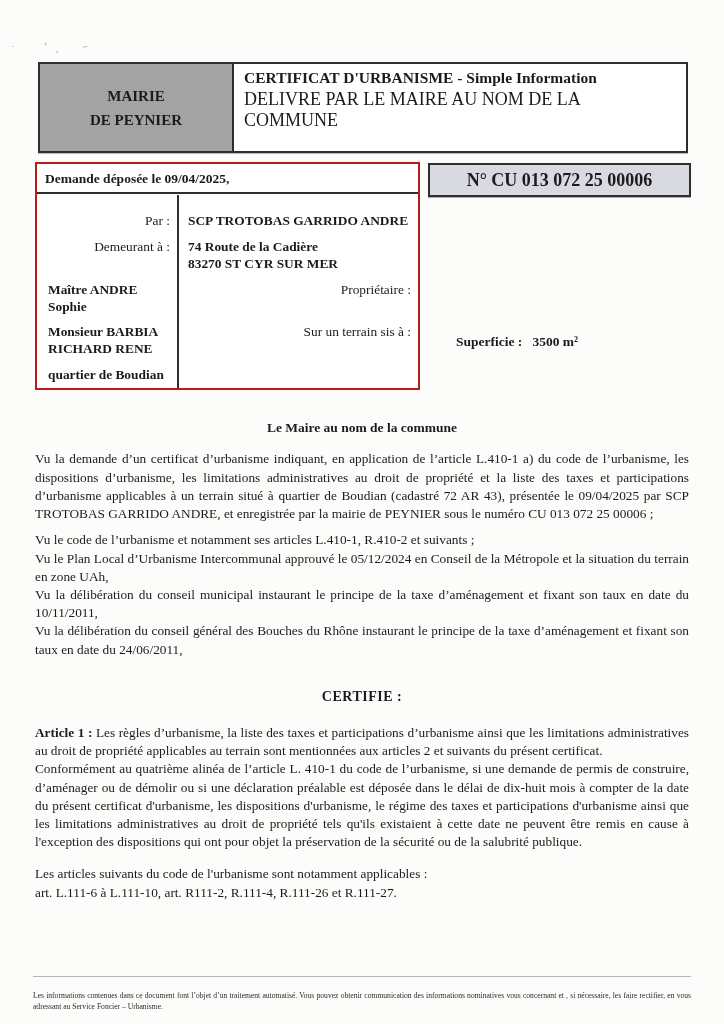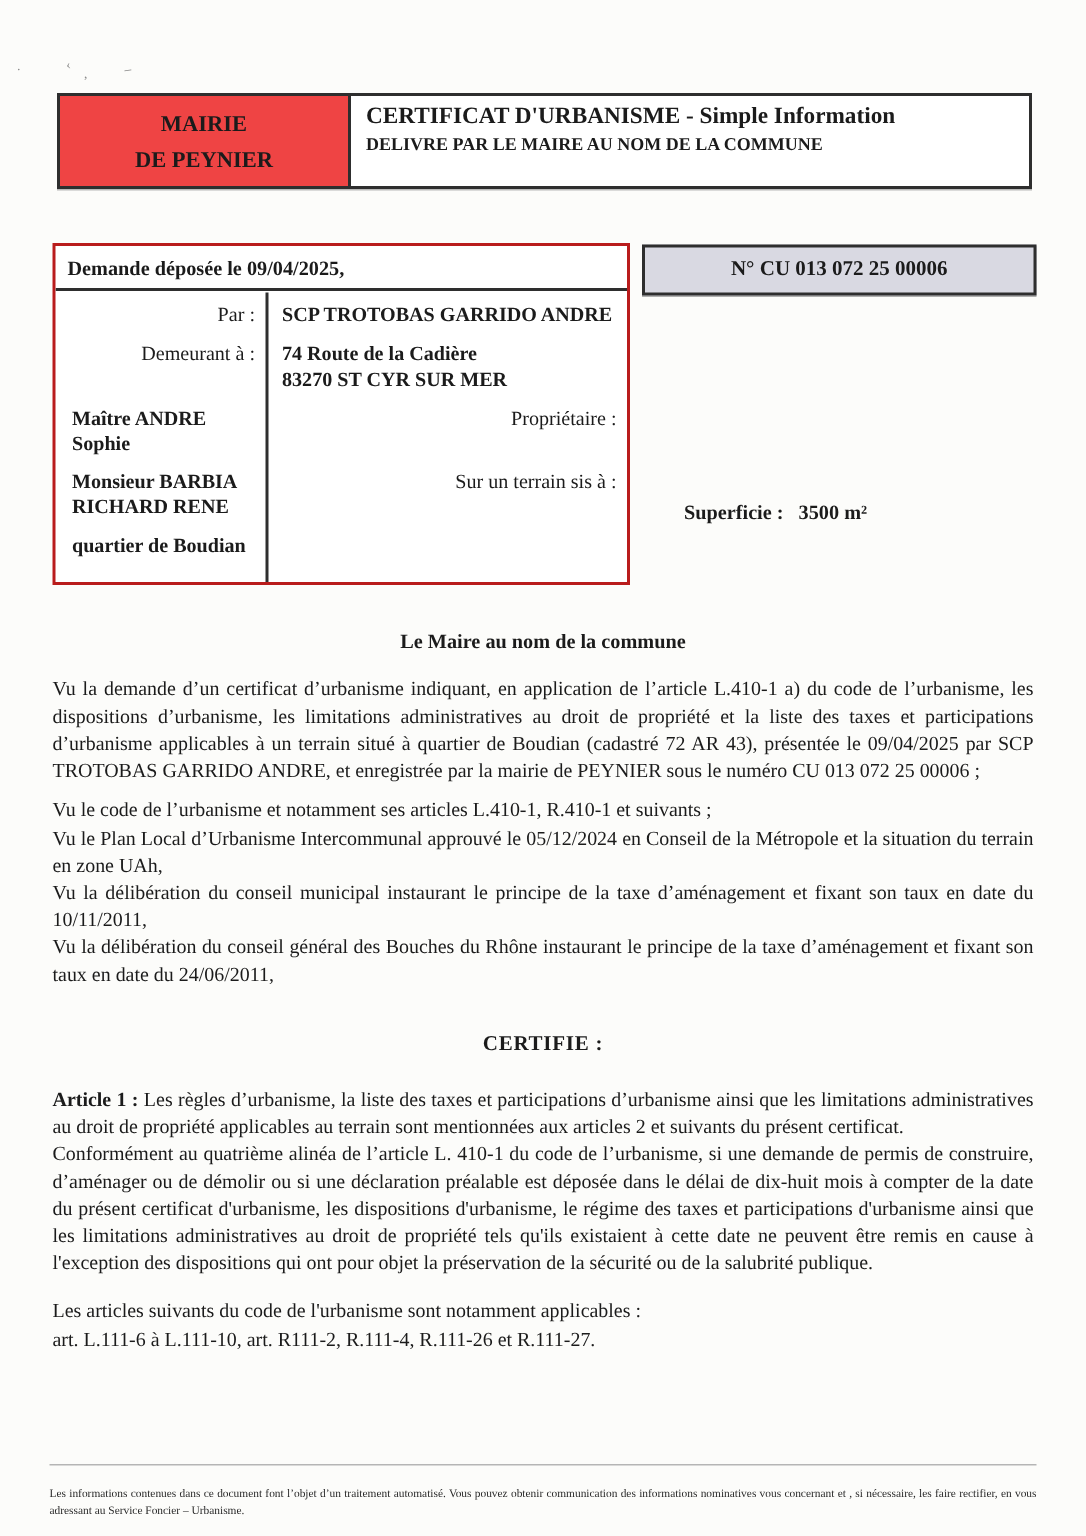--- a/index.html
+++ b/index.html
@@ -19,49 +19,49 @@
   .a3{left:56px;top:45px;}
   .a4{left:83px;top:42px;transform:rotate(-8deg);}
 
   
   .header-box{
     position:absolute;left:38px;top:62px;width:646px;
     border:2px solid #2e2e2e;display:flex;background:#fff;
     box-shadow:0 1px 0 rgba(60,60,60,.35);
   }
   .header-left{
-    width:184px;background:#ef4444;border-right:2px solid #2e2e2e;
+    width:184px;background:#a3a3a3;border-right:2px solid #2e2e2e;
     display:flex;flex-direction:column;justify-content:center;align-items:center;
     gap:7px;font-weight:bold;font-size:15px;padding:10px 4px 8px;
   }
   .header-right{flex:1;padding:5px 10px 20px;}
   .title1{font-weight:bold;font-size:15.5px;}
-  .title2{font-weight:bold;font-size:12px;margin-top:2px;}
+  .title2{font-weight:normal;font-size:18px;margin-top:2px;}
 
   
   .request-box{
     position:absolute;left:35px;top:162px;width:381px;height:224px;
     border:2px solid #b91c1c;background:#fff;overflow:hidden;
   }
   .request-header{
     font-weight:bold;font-size:13.5px;padding:7px 8px 5px;
     border-bottom:2px solid #2e2e2e;
   }
   .v-divider{position:absolute;left:140px;top:31px;bottom:0;width:2px;background:#2e2e2e;}
   .request-grid{display:grid;grid-template-columns:140px 1fr;font-size:13.4px;line-height:1.26;}
   .request-grid .lbl{text-align:right;padding:9px 7px 0 2px;}
   .request-grid .val{font-weight:bold;padding:9px 6px 0 11px;white-space:pre-line;}
-  .request-grid .lbl.first,.request-grid .val.first{padding-top:8px;}
+  .request-grid .lbl.first,.request-grid .val.first{padding-top:19px;}
 
   
   .number-box{
     position:absolute;left:428px;top:163px;width:259px;height:30px;
     background:#d9d9e2;border:2px solid #2e2e2e;
     display:flex;align-items:center;justify-content:center;
-    font-weight:bold;font-size:14px;
+    font-weight:bold;font-size:18px;
     box-shadow:0 1px 0 rgba(60,60,60,.4);
   }
 
   
   .superficie{position:absolute;left:456px;top:334px;font-weight:bold;font-size:13.5px;}
   .superficie .sup-val{margin-left:10px;}
 
   
   .content{
     position:absolute;left:35px;top:419px;width:654px;
@@ -130,21 +130,21 @@
   <div class="superficie">
     <span>Superficie :</span><span class="sup-val">3500 m²</span>
   </div>
 
   <div class="content">
     <div class="section-title">Le Maire au nom de la commune</div>
 
     <p class="intro">Vu la demande d’un certificat d’urbanisme indiquant, en application de l’article L.410-1 a) du code de l’urbanisme, les dispositions d’urbanisme, les limitations administratives au droit de propriété et la liste des taxes et participations d’urbanisme applicables à un terrain situé à quartier de Boudian (cadastré 72 AR 43), présentée le 09/04/2025 par SCP TROTOBAS GARRIDO ANDRE, et enregistrée par la mairie de PEYNIER sous le numéro CU 013 072 25 00006 ;</p>
 
     <div class="vu-block">
-      <p>Vu le code de l’urbanisme et notamment ses articles L.410-1, R.410-1 et suivants ;</p>
+      <p>Vu le code de l’urbanisme et notamment ses articles L.410-1, R.410-2 et suivants ;</p>
       <p>Vu le Plan Local d’Urbanisme Intercommunal approuvé le 05/12/2024 en Conseil de la Métropole et la situation du terrain en zone UAh,</p>
       <p>Vu la délibération du conseil municipal instaurant le principe de la taxe d’aménagement et fixant son taux en date du 10/11/2011,</p>
       <p>Vu la délibération du conseil général des Bouches du Rhône instaurant le principe de la taxe d’aménagement et fixant son taux en date du 24/06/2011,</p>
     </div>
 
     <div class="certifie">CERTIFIE :</div>
 
     <div class="art-block">
       <p><b class="artlbl">Article 1 :</b><span> Les règles d’urbanisme, la liste des taxes et participations d’urbanisme ainsi que les limitations administratives au droit de propriété applicables au terrain sont mentionnées aux articles 2 et suivants du présent certificat.</span></p>
       <p>Conformément au quatrième alinéa de l’article L. 410-1 du code de l’urbanisme, si une demande de permis de construire, d’aménager ou de démolir ou si une déclaration préalable est déposée dans le délai de dix-huit mois à compter de la date du présent certificat d'urbanisme, les dispositions d'urbanisme, le régime des taxes et participations d'urbanisme ainsi que les limitations administratives au droit de propriété tels qu'ils existaient à cette date ne peuvent être remis en cause à l'exception des dispositions qui ont pour objet la préservation de la sécurité ou de la salubrité publique.</p>

